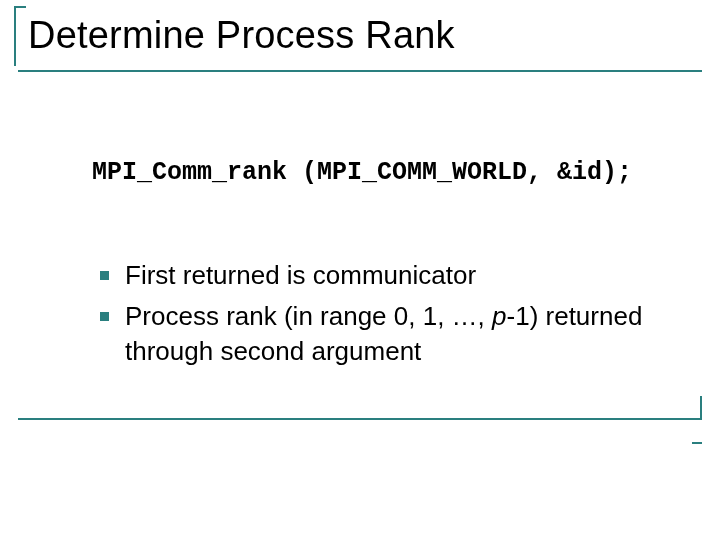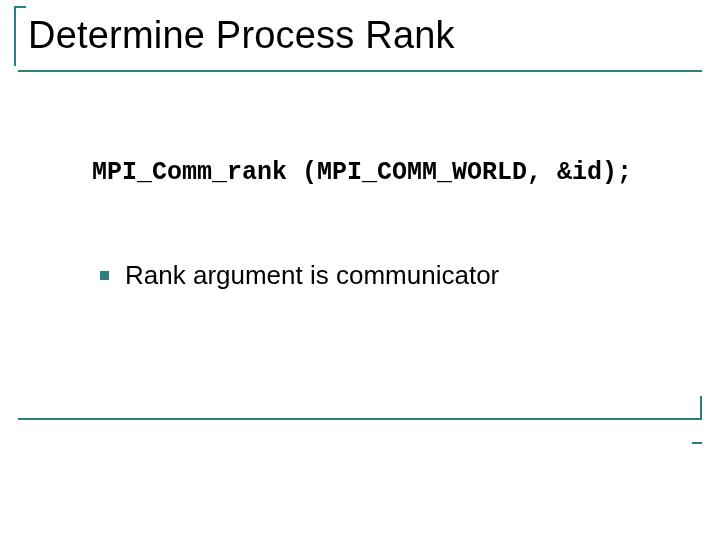--- a/index.html
+++ b/index.html
@@ -119,23 +119,29 @@
   <div class="title">Determine Process Rank</div>
 
   <div class="title-rule"></div>
 
   <div class="code">MPI_Comm_rank (MPI_COMM_WORLD, &amp;id);</div>
 
   <div class="bullets">
 
     <div class="bullet">
       <div class="sq"></div>
-      <div class="txt">Rank argument is communicator</div>
+      <div class="txt">First returned is communicator</div>
     </div>
 
+    <div class="bullet">
+      <div class="sq"></div>
+      <div class="txt">
+        <span>Process rank (in range 0, 1, …, </span><span class="ital">p</span><span>-1) returned through second argument</span>
+      </div>
+    </div>
 
   </div>
 
   <div class="bottom-rule"></div>
   <div class="frame-stub-right"></div>
   <div class="frame-stub-bottom"></div>
 
 </div>
 
 </body></html>

